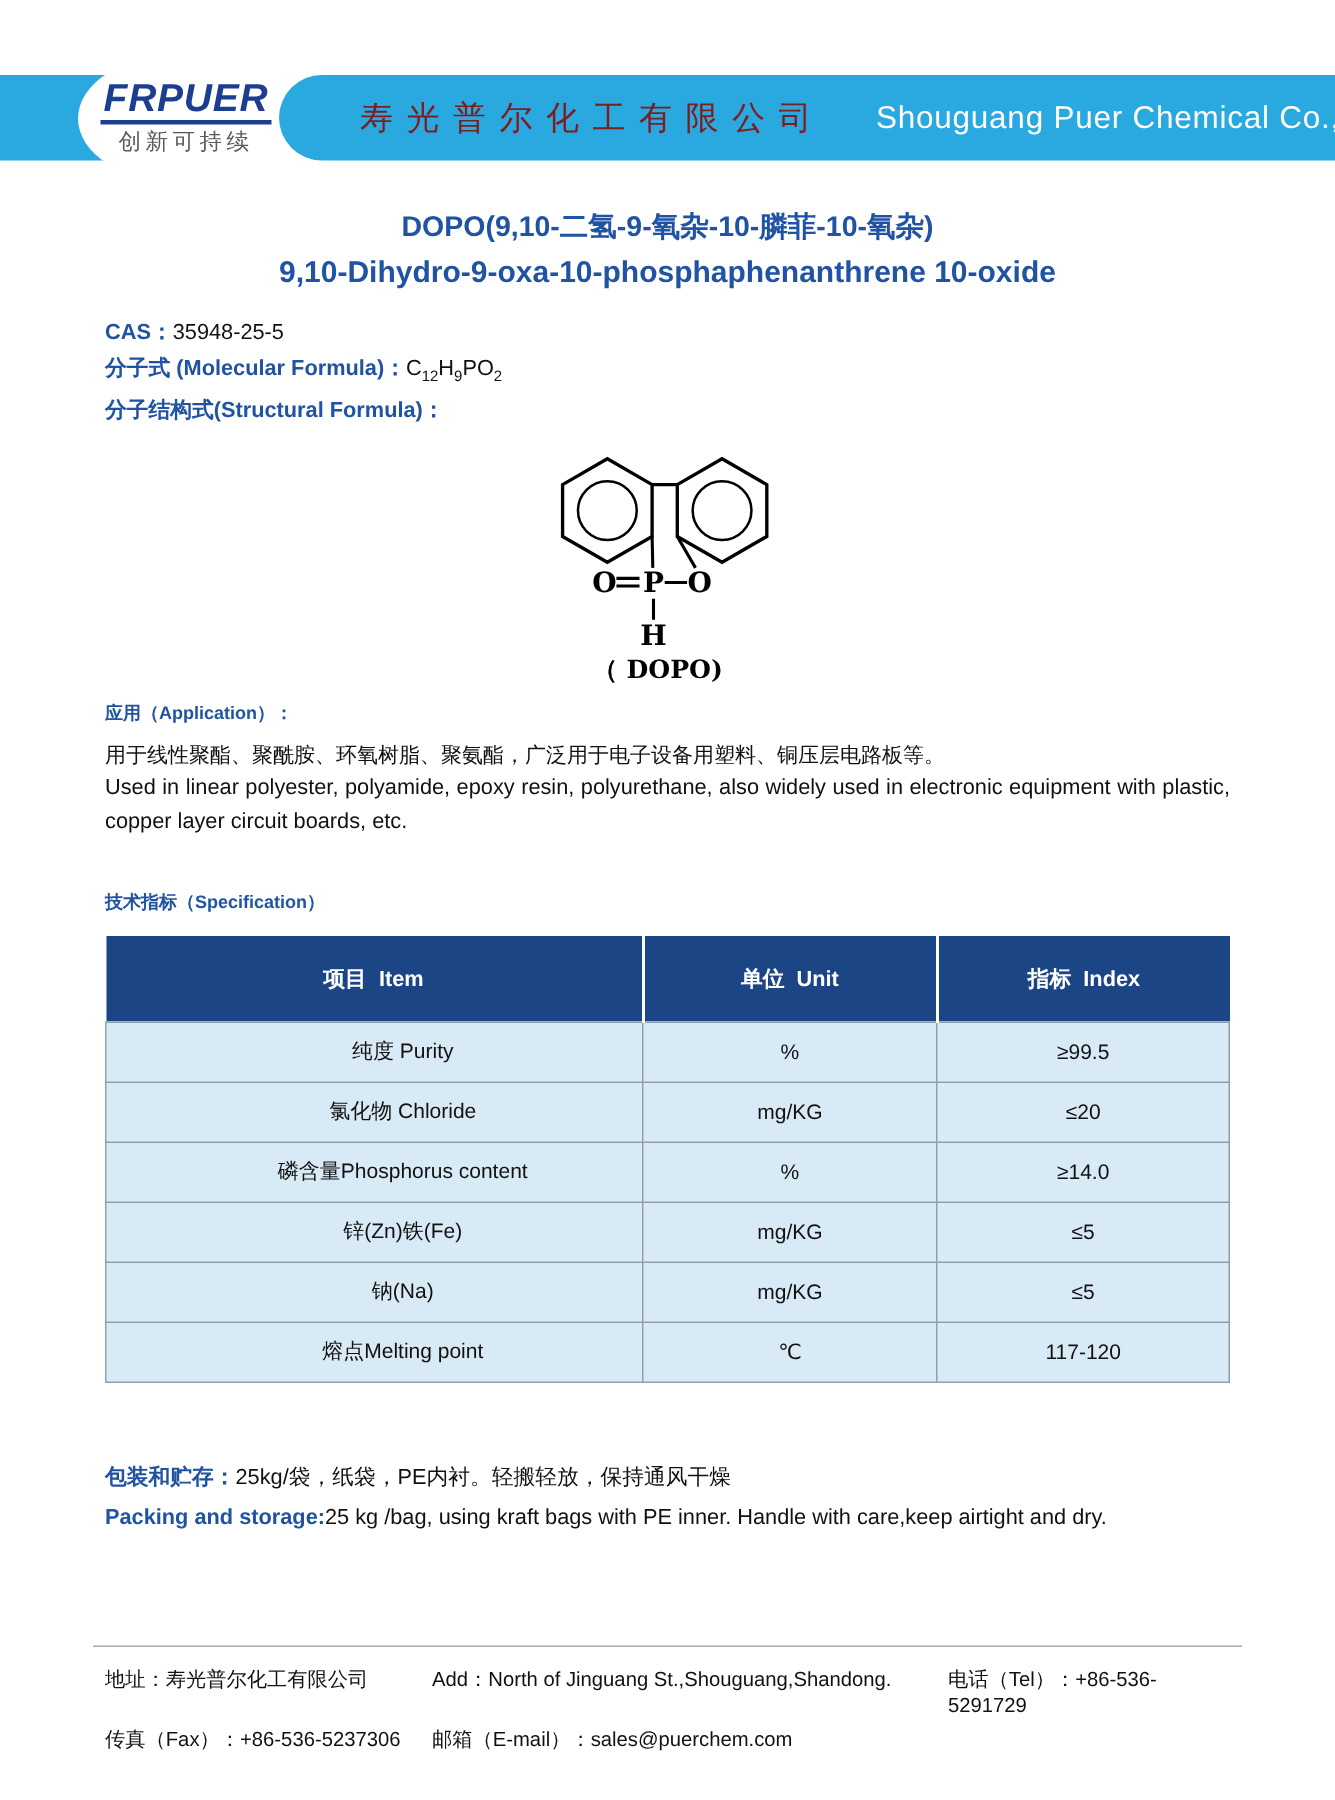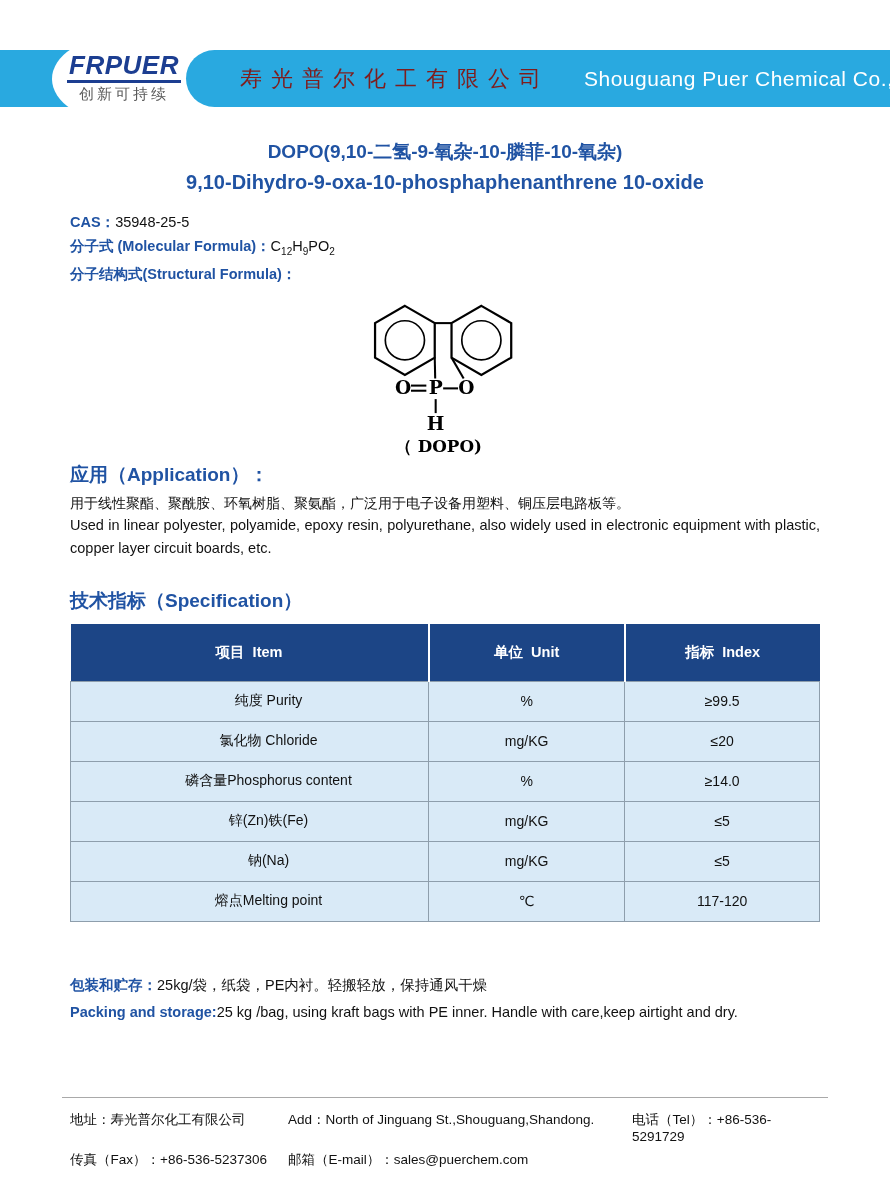--- a/index.html
+++ b/index.html
@@ -33,21 +33,21 @@
   .info { margin-top:14px; font-size:14.5px; }
   .info-line { line-height:23.5px; }
   .blue-label { color:#2053A3; font-weight:bold; }
   .black-val { color:#111; }
   sub { font-size:10px; }
   
   .figure { width:200px; margin:4px auto 0 auto; }
   .figure svg { display:block; }
   
   .app { margin-top:8px; }
-  .section-heading { color:#2053A3; font-weight:bold; font-size:19px; line-height:22px; }
+  .section-heading { color:#2053A3; font-weight:bold; font-size:12px; line-height:22px; }
   .app-cn { font-size:14px; line-height:22px; margin-top:6px; color:#111; }
   .app-en { font-size:14.5px; line-height:23px; text-align:justify; color:#111; }
   
   .spec { margin-top:30px; }
   .spec table { width:100%; border-collapse:collapse; margin-top:12px; }
   .spec thead th {
     background:#1C4586; color:#fff; font-size:14.5px; font-weight:bold;
     height:57px; border-left:2px solid #fff; white-space:pre; text-align:center;
   }
   .spec thead th:first-child { border-left:none; }

